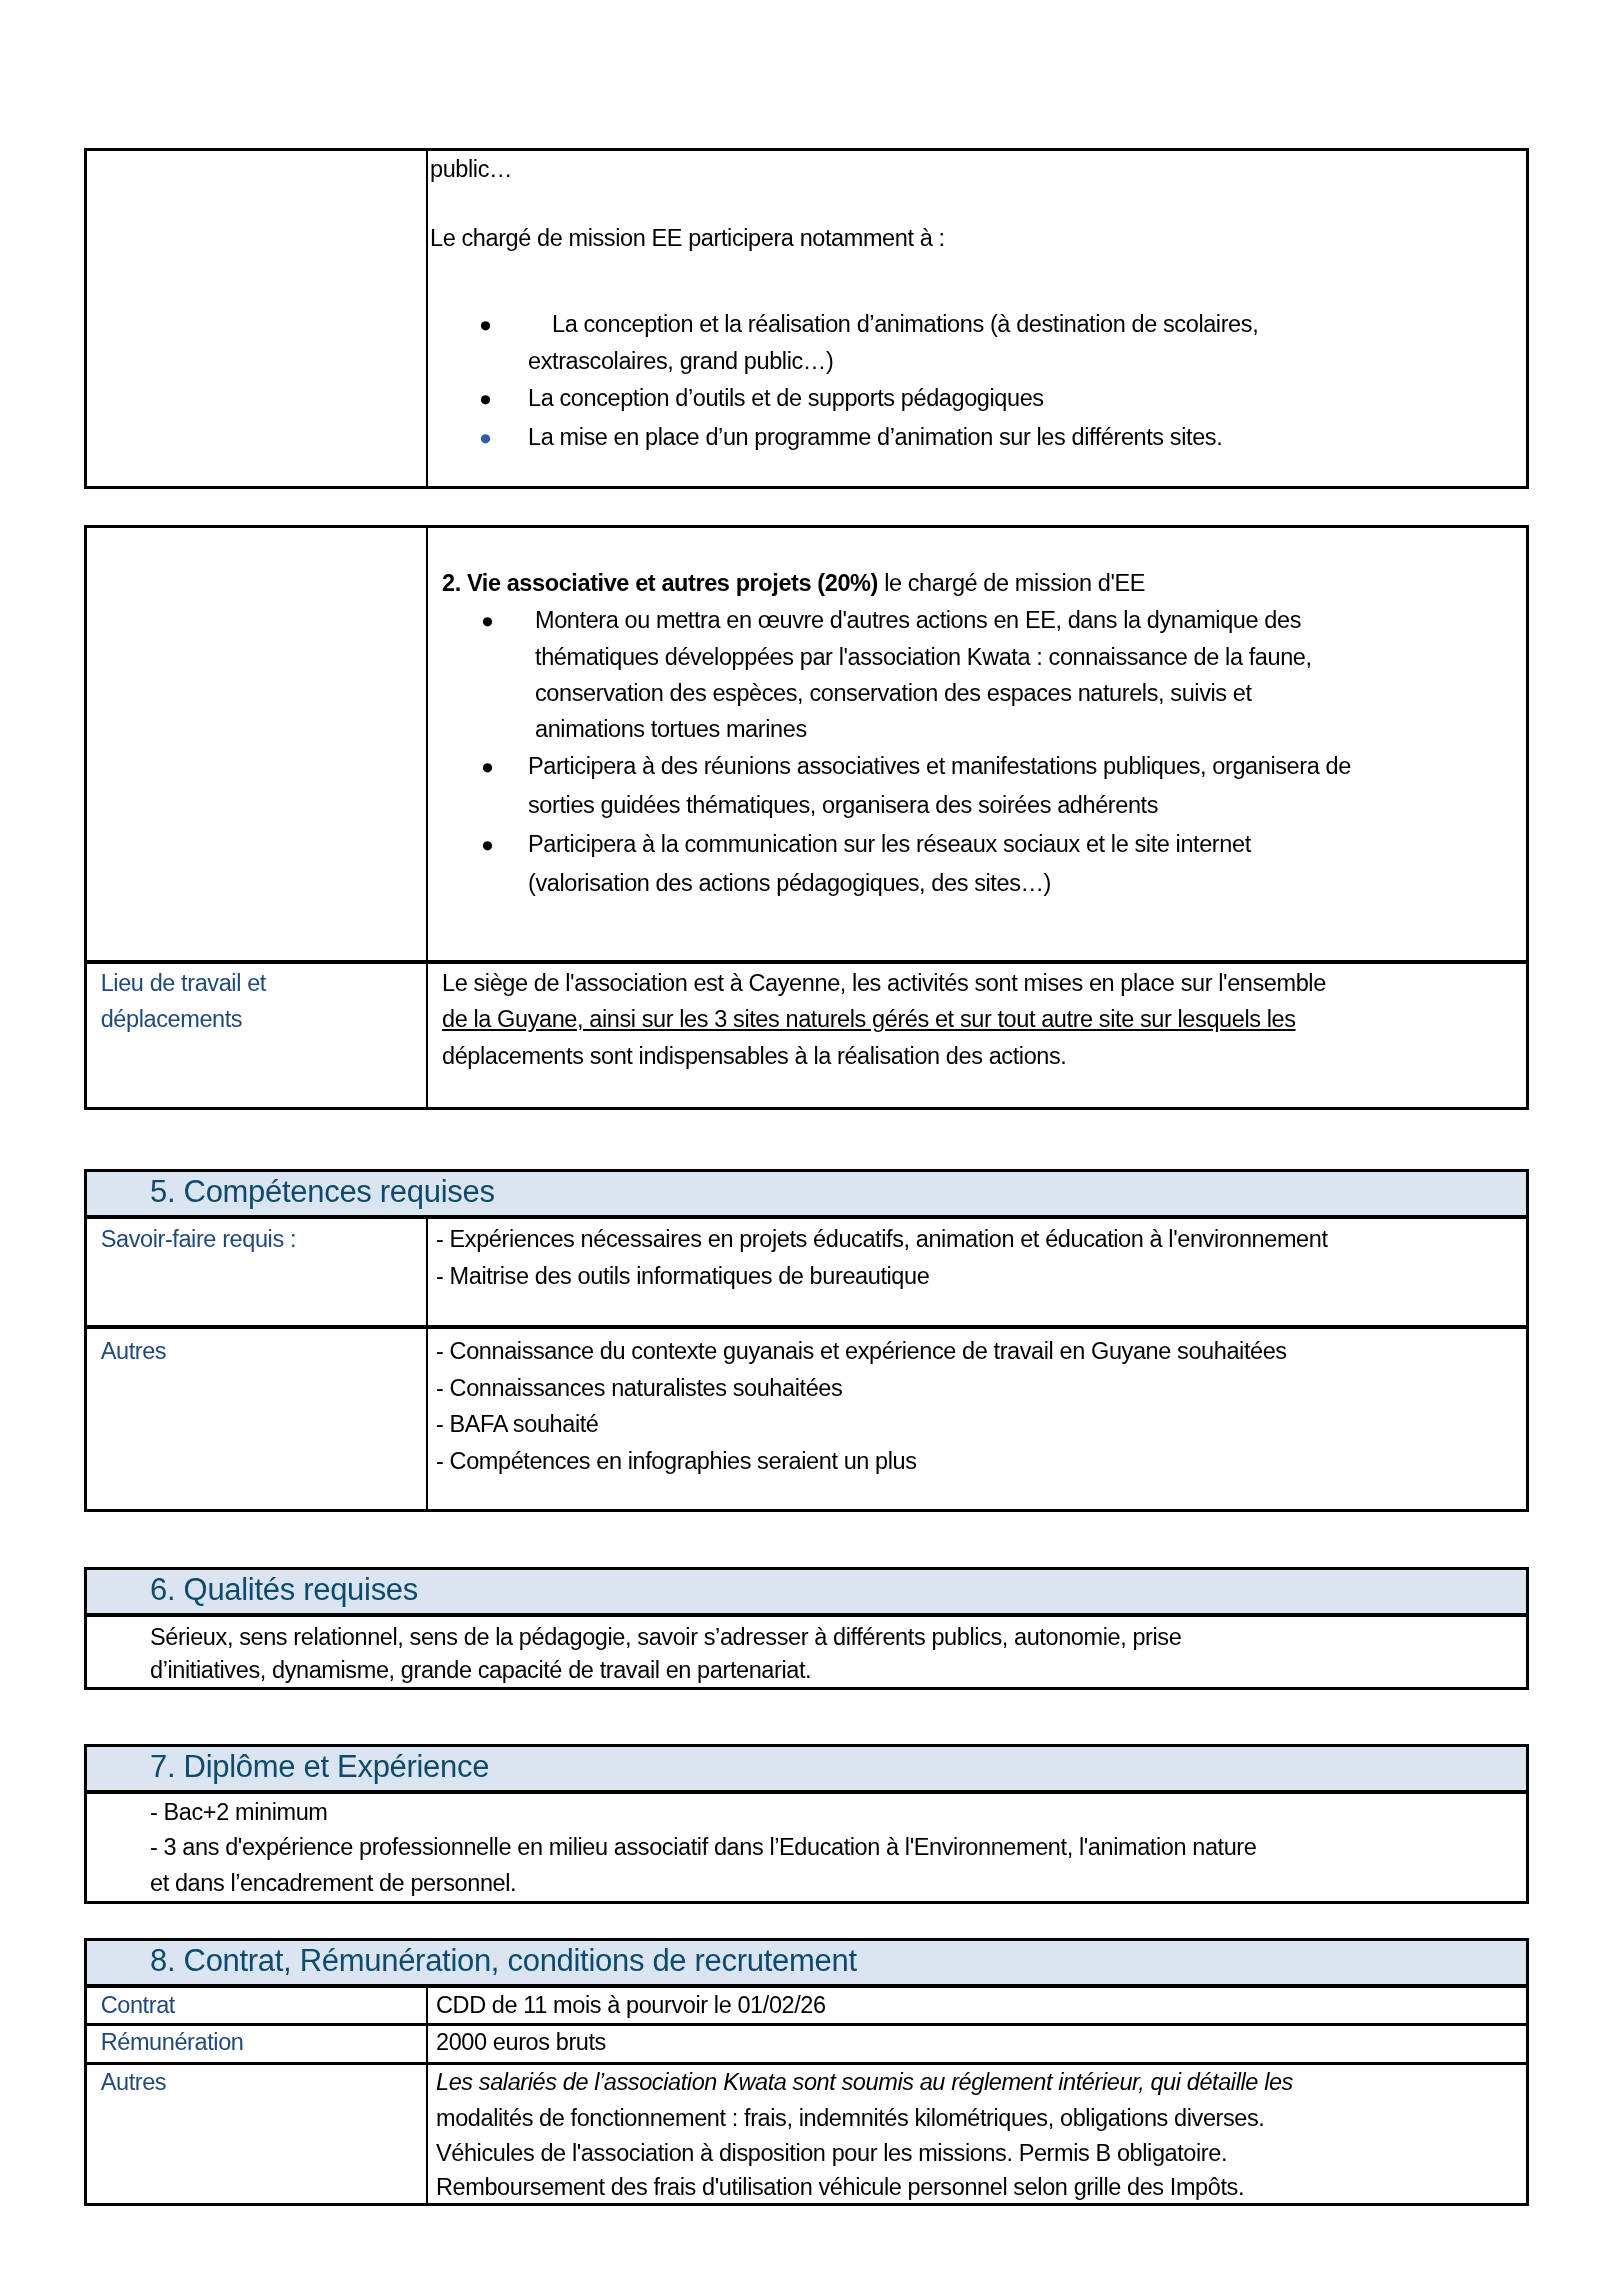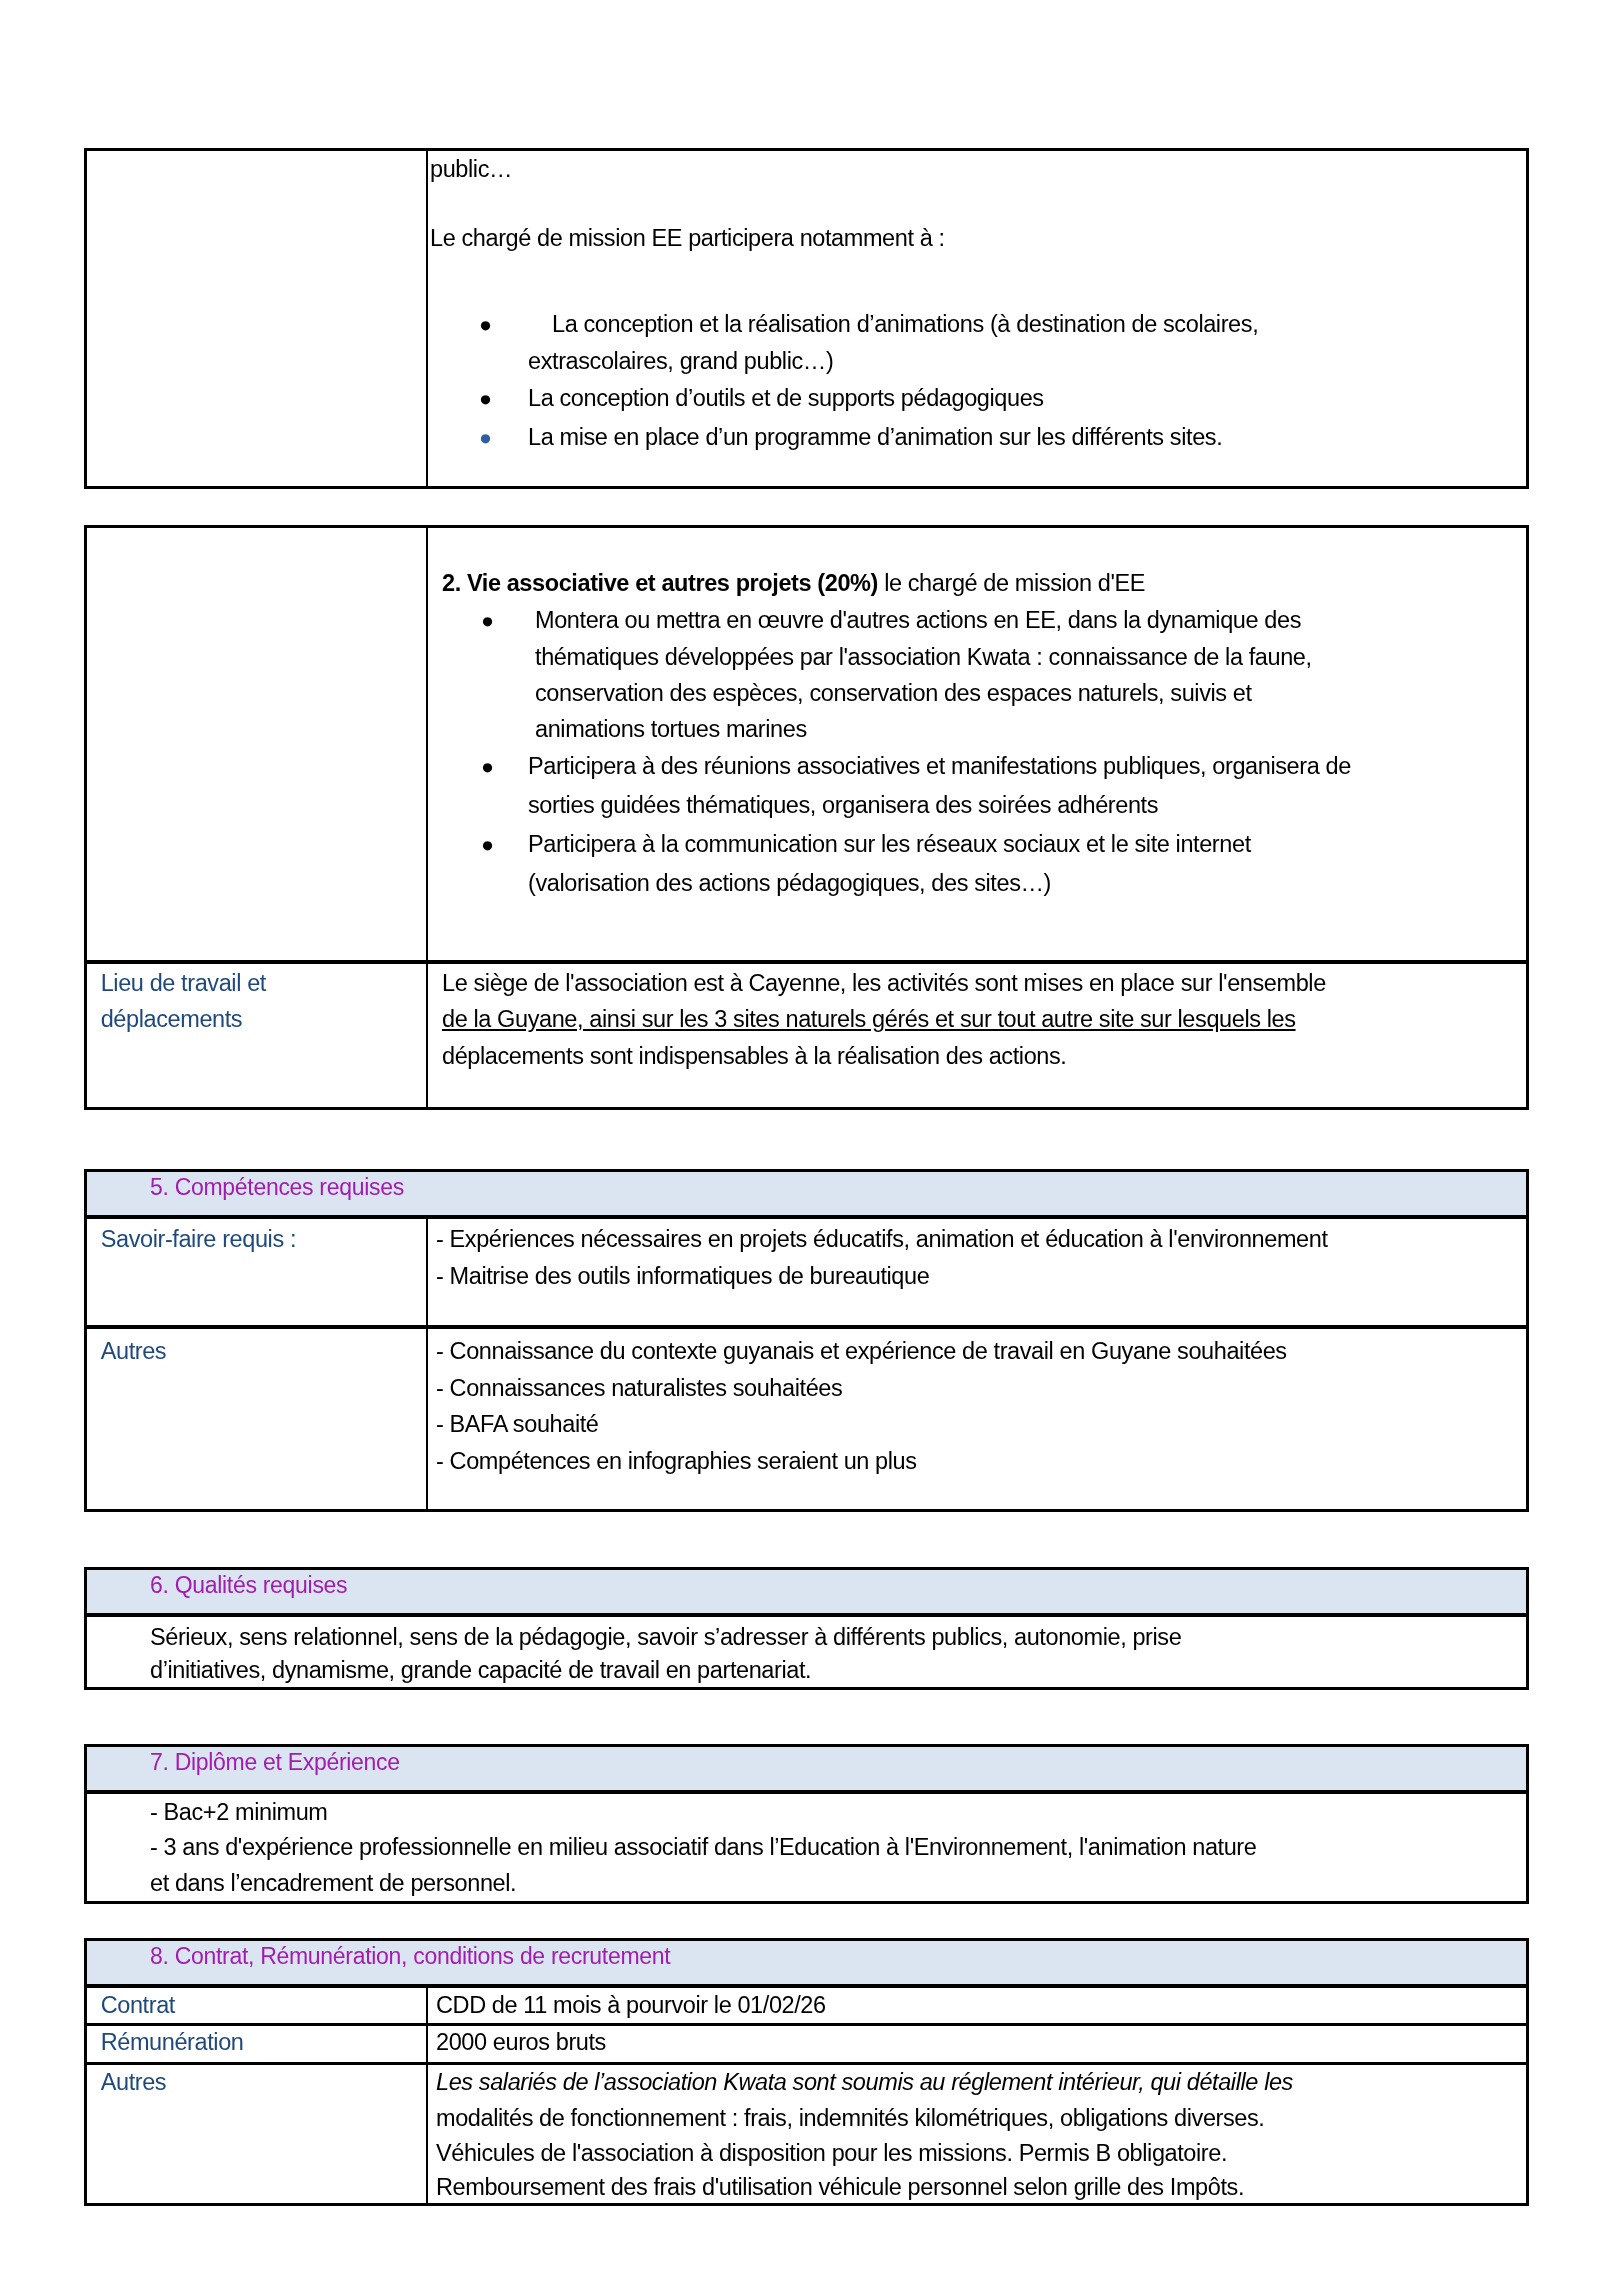--- a/index.html
+++ b/index.html
@@ -5,21 +5,21 @@
   html, body { margin:0; padding:0; background:#ffffff; }
   body { width:1622px; height:2293px; position:relative; overflow:hidden;
          font-family:"Liberation Sans", sans-serif; color:#000; }
   .box { position:absolute; left:84px; width:1445px; border:3.9px solid #000; box-sizing:border-box; }
   .vline { position:absolute; top:0; bottom:0; width:2px; background:#000; }
   .hline { position:absolute; left:0; right:0; height:3.9px; background:#000; }
   .t { position:absolute; font-size:23.5px; line-height:37px; white-space:nowrap; letter-spacing:-0.4px; }
   .lbl { color:#1f497d; }
   .bul { position:absolute; font-size:21.6px; line-height:37px; }
   .hdr { position:absolute; left:0; right:0; top:0; background:#dbe5f1; }
-  .hdr-text { position:absolute; left:63px; font-size:23px; color:#a21caf; white-space:nowrap; letter-spacing:-0.3px; }
+  .hdr-text { position:absolute; left:63px; font-size:31px; color:#0c4a6e; white-space:nowrap; letter-spacing:-0.3px; }
   .bold { font-weight:bold; }
 </style>
 </head>
 <body>
 
 <div class="box" style="top:148px;height:341px;">
   <div class="vline" style="left:339px;"></div>
   <div class="t" style="left:343px;top:0px;">public…</div>
   <div class="t" style="left:343px;top:69px;">Le chargé de mission EE participera notamment à :</div>
   <div class="bul" style="left:392px;top:155px;">●</div>

